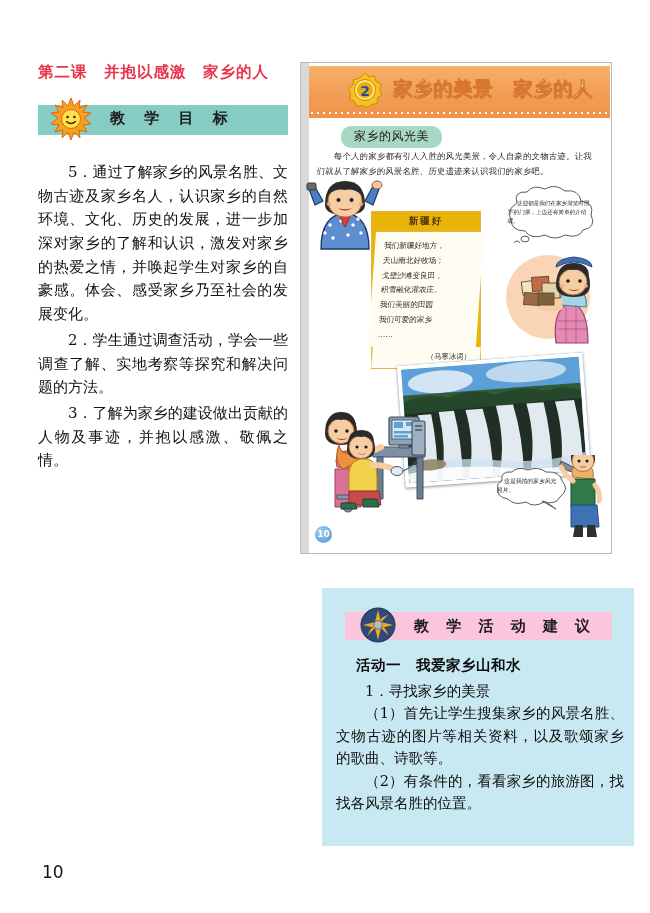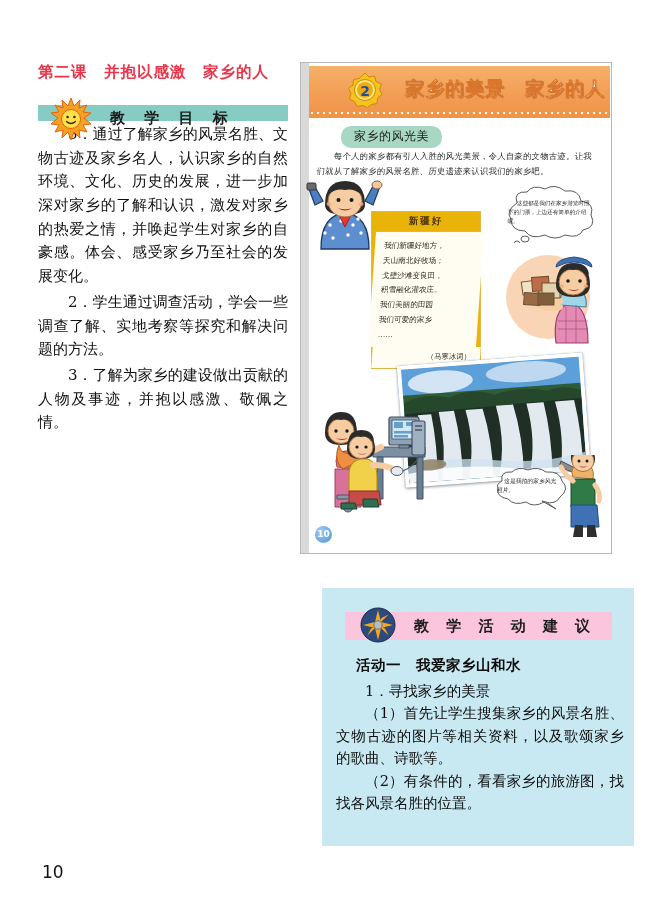--- a/index.html
+++ b/index.html
@@ -26,23 +26,23 @@
     color: #e8354a;
     font-size: 15.5px;
     font-weight: bold;
     letter-spacing: 1px;
     white-space: nowrap;
     margin: 0 0 22px 0;
     font-family: "DejaVu Sans", "Liberation Sans", sans-serif;
   }
   .goal-band {
     position: relative;
-    height: 16px;
+    height: 30px;
     background: #86ccc2;
-    margin-bottom: 2px;
+    margin-bottom: 26px;
   }
   .sun-icon {
     position: absolute;
     left: 12px;
     top: -7px;
     width: 42px;
     height: 42px;
   }
   .goal-band-label {
     position: absolute;
@@ -98,21 +98,21 @@
     background-repeat: repeat-x;
     opacity: .95;
   }
   .unit-badge {
     position: absolute;
     left: 38px; top: 6px;
     width: 36px; height: 36px;
   }
   .unit-title {
     position: absolute;
-    left: 96px; top: 10px;
+    left: 84px; top: 10px;
     font-size: 19px;
     font-weight: bold;
     color: #ffffff;
     letter-spacing: 1px;
     white-space: nowrap;
     -webkit-text-stroke: 0.6px #d8762c;
     text-shadow: 1px 1px 0 #cf7029;
   }
   .section-pill {
     position: absolute;

